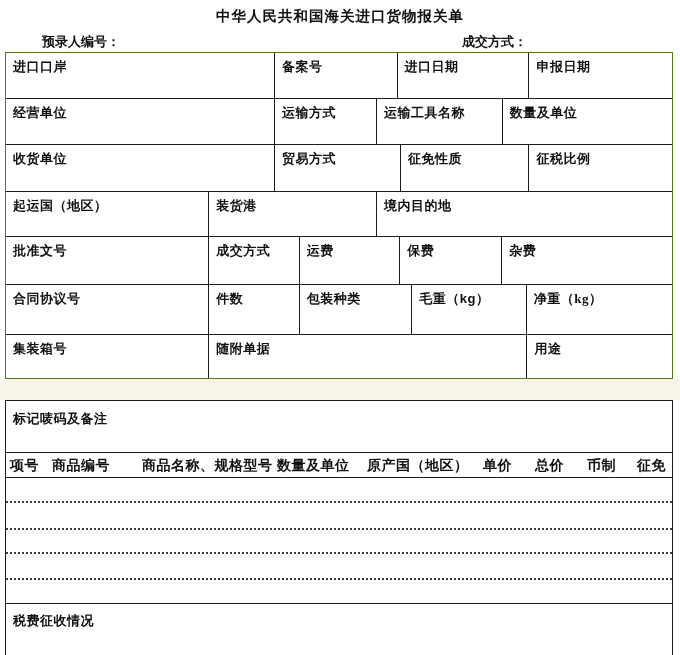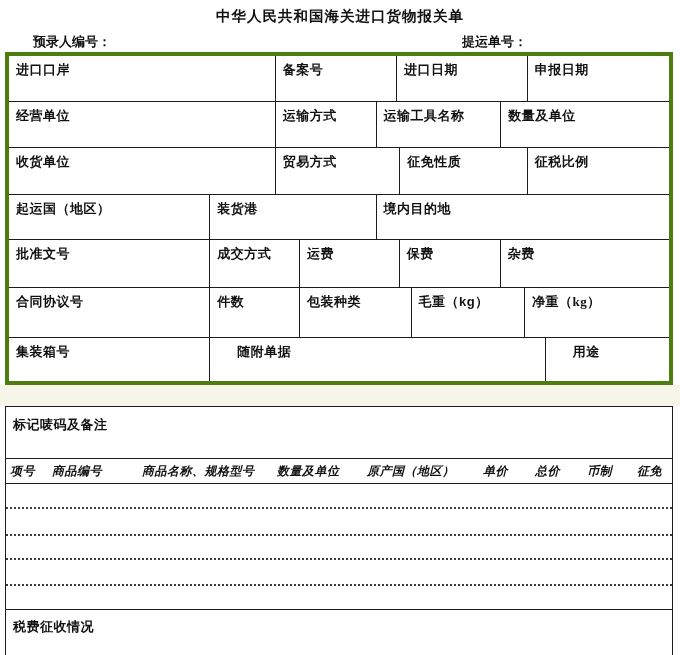--- a/index.html
+++ b/index.html
@@ -6,30 +6,30 @@
   body{
     width:680px;height:655px;overflow:hidden;background:#ffffff;
     font-family:"Liberation Sans","DejaVu Sans",sans-serif;
     color:#111;
   }
   .title{
     height:30px;padding-top:7px;box-sizing:border-box;
     text-align:center;font-size:14.5px;font-weight:700;letter-spacing:1px;
   }
   .top-labels{position:relative;height:22px;font-size:13px;font-weight:700;}
-  .top-labels .pre-entry{position:absolute;left:33px;top:3px;}
+  .top-labels .pre-entry{position:absolute;left:42px;top:3px;}
   .top-labels .customs-no{position:absolute;left:462px;top:3px;}
 
   
   .form-table{
     margin-left:5px;width:668px;box-sizing:border-box;
-    border:4px solid #4d7c0f;
+    border:1px solid #4d7c0f;
   }
   .frow{display:flex;box-sizing:border-box;border-bottom:1px solid #1c1c1c;}
-  .frow:last-child{border-bottom:none;gap:20px;}
+  .frow:last-child{border-bottom:none;}
   .fcell{
     box-sizing:border-box;border-right:1px solid #1c1c1c;
     padding:5px 0 0 7px;font-size:13px;font-weight:700;letter-spacing:0.5px;
     overflow:hidden;white-space:nowrap;
   }
   .fcell:last-child{border-right:none;flex:1;font-family:Liberation Serif, serif;}
   .row-1{height:46px}.row-2{height:46px}.row-3{height:47px}
   .row-4{height:45px}.row-5{height:48px}.row-6{height:50px}.row-7{height:43px}
   .row-1 .fcell:nth-child(1){width:40.4%}
   .row-1 .fcell:nth-child(2){width:18.4%}
@@ -61,21 +61,21 @@
     margin-left:5px;width:668px;box-sizing:border-box;height:255px;
     border:1px solid #1c1c1c;border-bottom:none;
     display:flex;flex-direction:column;
   }
   .marks-area{
     height:52px;box-sizing:border-box;border-bottom:1px solid #1c1c1c;
     padding:9px 0 0 7px;font-size:13px;font-weight:700;letter-spacing:0.5px;
   }
   .items-header{
     height:25px;box-sizing:border-box;border-bottom:1px solid #1c1c1c;
-    position:relative;font-size:12px;font-weight:700;letter-spacing:0.5px;font-style:italic;
+    position:relative;font-size:14px;font-weight:700;letter-spacing:0.5px;
   }
   .items-header span{position:absolute;top:4px;white-space:nowrap;}
   .items-header .c1{left:4px}.items-header .c2{left:46px}
   .items-header .c3{left:136px}.items-header .c4{left:271px}
   .items-header .c5{left:361px}.items-header .c6{left:477px}
   .items-header .c7{left:529px}.items-header .c8{left:581px}
   .items-header .c9{left:631px}
   .dotted-row{box-sizing:border-box;border-bottom:2px dotted #3d3d3d;}
   .dr1{height:25px}.dr2{height:27px}.dr3{height:24px}.dr4{height:26px}
   .pre-tax{height:24px;box-sizing:border-box;border-bottom:1px solid #1c1c1c;}
@@ -83,21 +83,21 @@
     flex:1;padding:8px 0 0 7px;font-size:13px;font-weight:700;letter-spacing:0.5px;
   }
 </style>
 </head>
 <body>
 
 <div class="title">中华人民共和国海关进口货物报关单</div>
 
 <div class="top-labels">
   <span class="pre-entry">预录人编号：</span>
-  <span class="customs-no">提运单号：</span>
+  <span class="customs-no">成交方式：</span>
 </div>
 
 <div class="form-table">
   <div class="frow row-1">
     <div class="fcell">进口口岸</div>
     <div class="fcell">备案号</div>
     <div class="fcell">进口日期</div>
     <div class="fcell">申报日期</div>
   </div>
   <div class="frow row-2">

